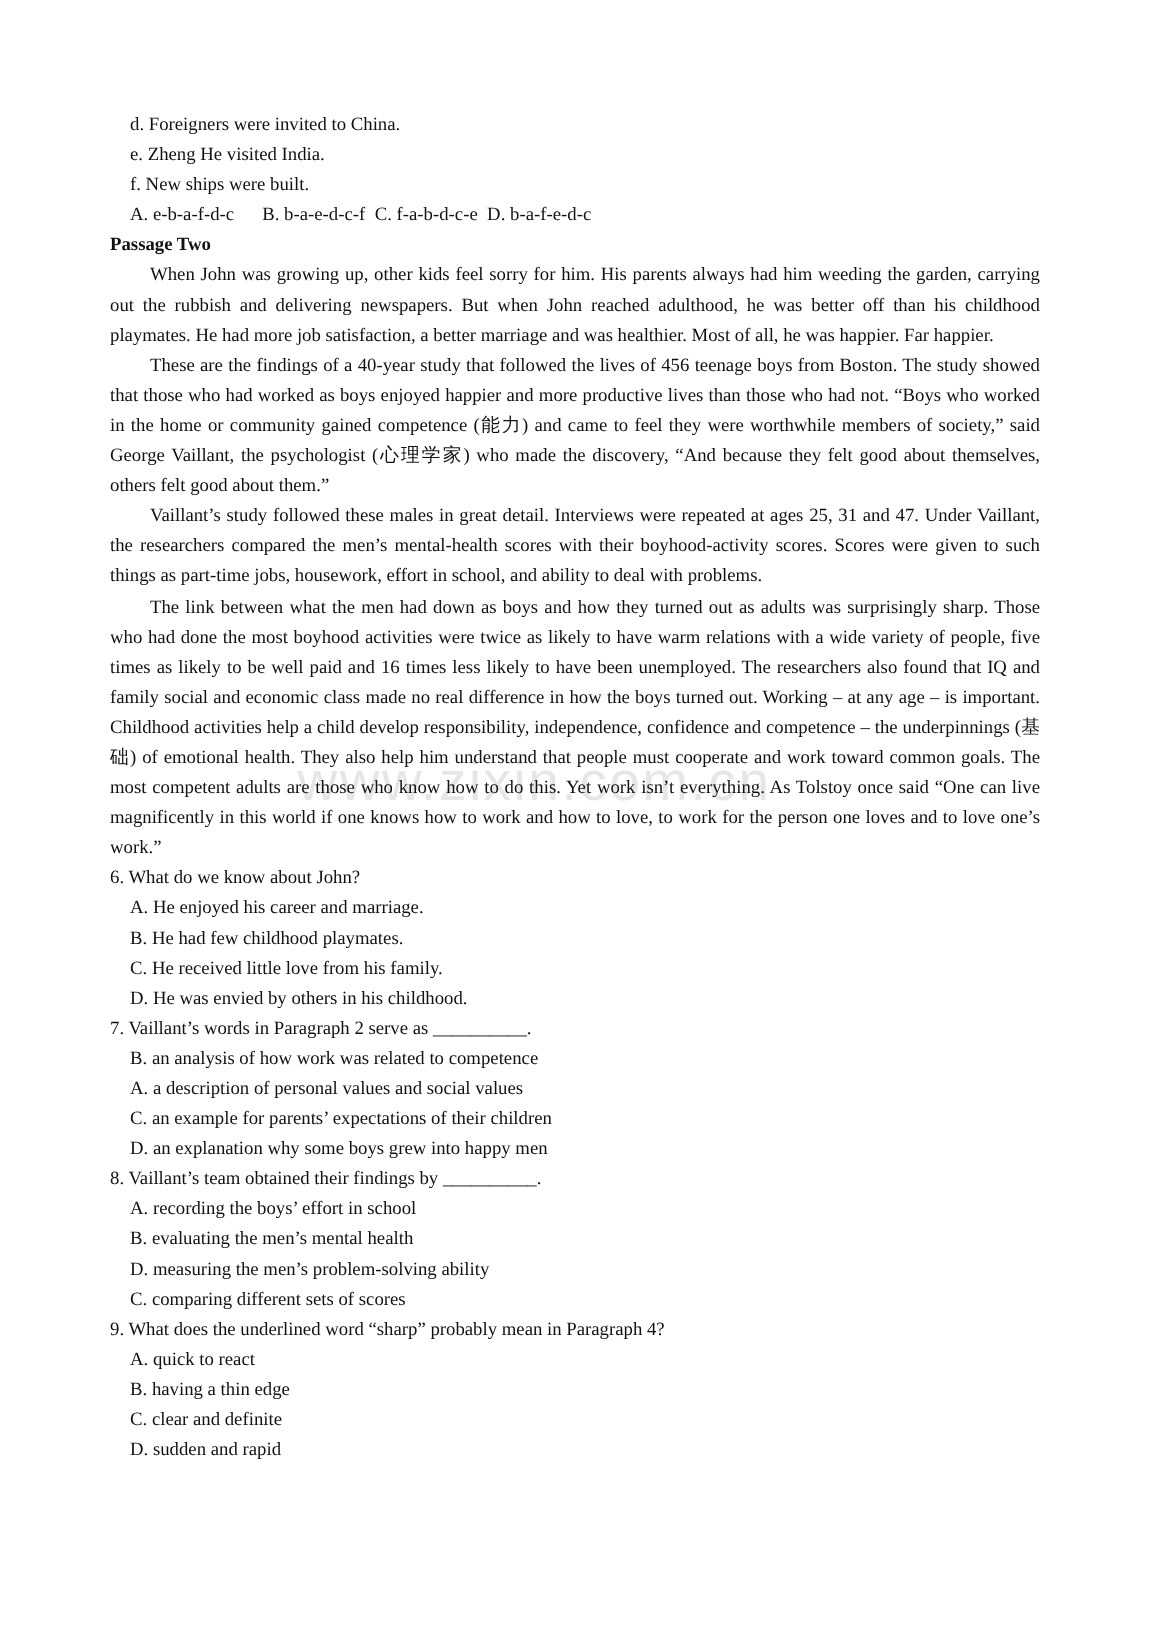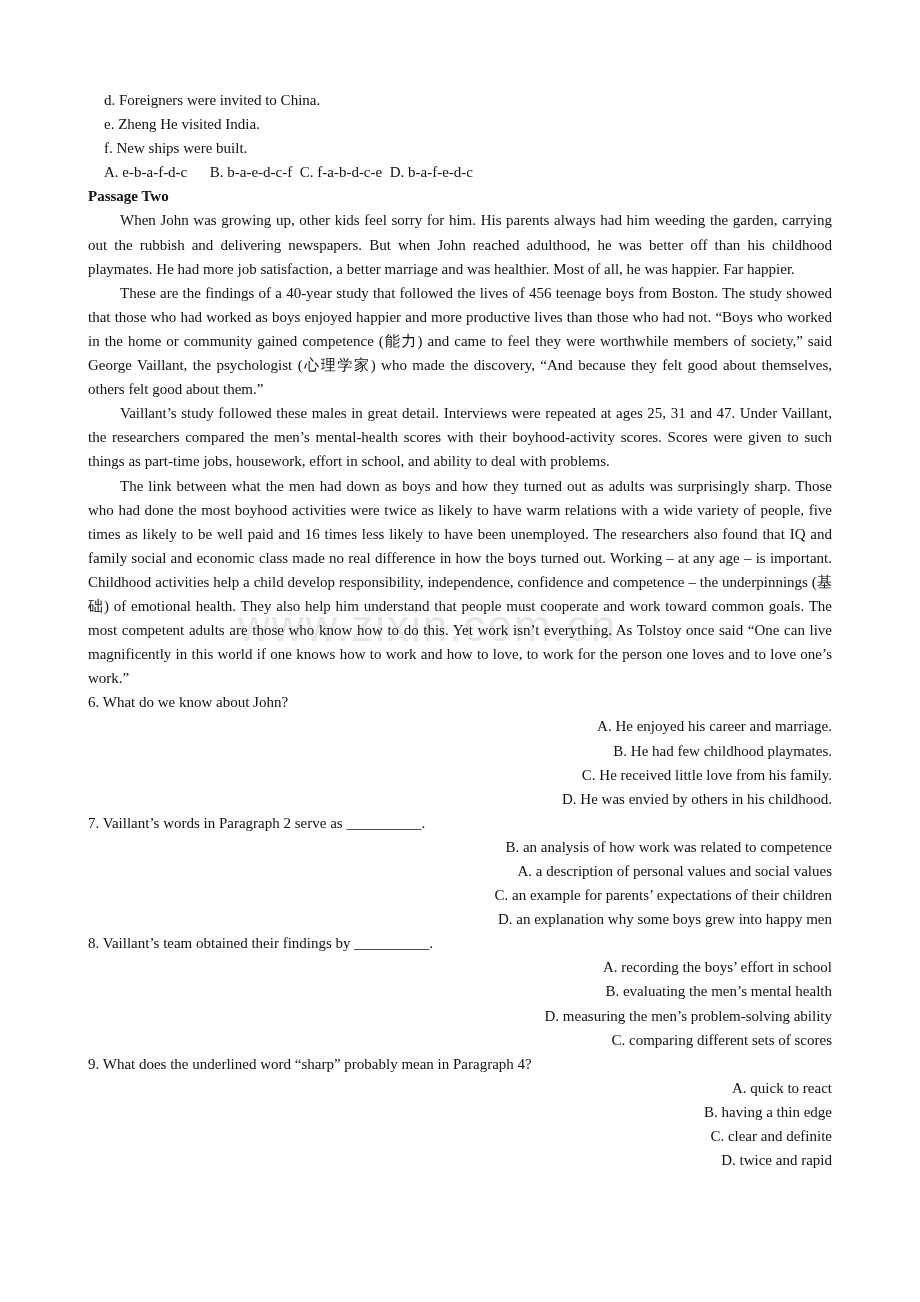--- a/index.html
+++ b/index.html
@@ -41,21 +41,20 @@
       margin: 0;
     }
     .q {
       line-height: 24.1px;
       margin: 0;
     }
     .opt {
       line-height: 24.1px;
       margin: 0;
       padding-left: 16px;
-      text-align: right;
     }
     .u {
     }
     .choices span {
       white-space: pre;
     }
     .watermark {
       position: absolute;
       left: 238px;
       top: 604px;
@@ -113,16 +112,16 @@
     <p class="opt">B. evaluating the men’s mental health</p>
     <p class="opt">D. measuring the men’s problem-solving ability</p>
     <p class="opt">C. comparing different sets of scores</p>
   </div>
 
   <div>
     <p class="q">9. What does the underlined word “sharp” probably mean in Paragraph 4?</p>
     <p class="opt">A. quick to react</p>
     <p class="opt">B. having a thin edge</p>
     <p class="opt">C. clear and definite</p>
-    <p class="opt">D. twice and rapid</p>
+    <p class="opt">D. sudden and rapid</p>
   </div>
 
 </div>
 
 </body></html>

